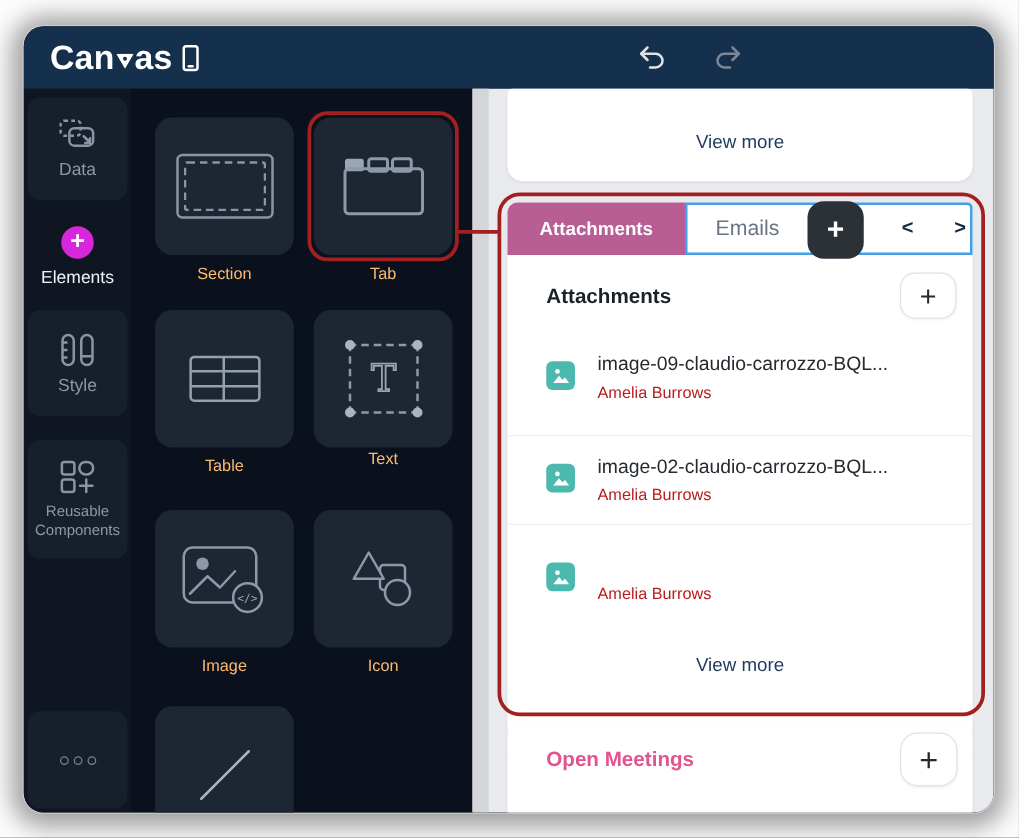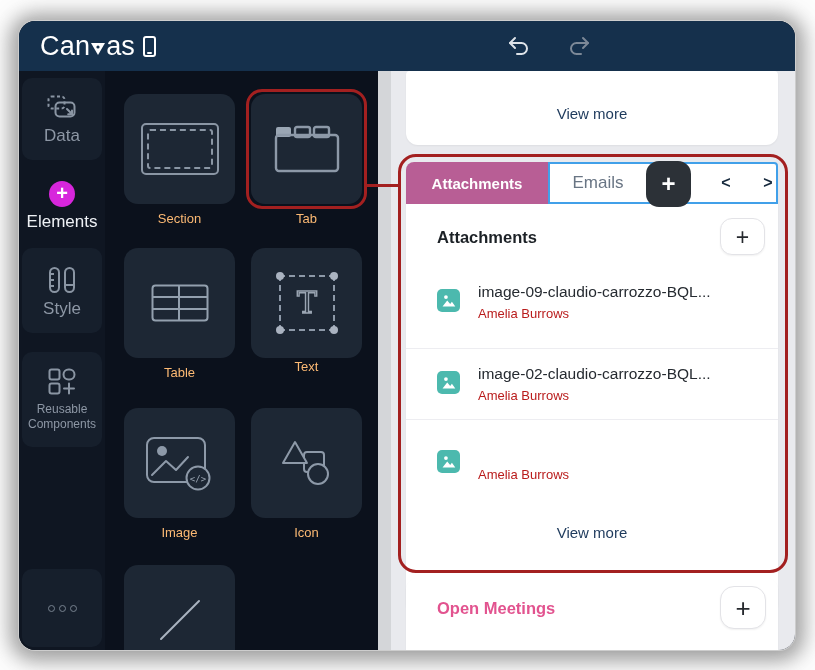--- a/index.html
+++ b/index.html
@@ -4,36 +4,36 @@
 <style>
   * { box-sizing: border-box; margin: 0; padding: 0; }
   html,body { width: 815px; height: 670px; background:#fdfdfd; font-family:"Liberation Sans",sans-serif; overflow:hidden; }
   .window {
     position:absolute; left:19px; top:21px; width:776px; height:629px;
     border-radius:16px; overflow:hidden; background:#0d1420;
     box-shadow:0 0 0 1px #cdcdcd, 0 2px 20px 9px rgba(80,80,80,.55);
   }
   
   .header { position:absolute; left:0; top:0; width:100%; height:50px; background:#15304c; display:flex; align-items:center; }
-  .logo { display:flex; align-items:baseline; margin-left:21px; color:#fff; font-size:27px; font-weight:normal; letter-spacing:.2px; }
+  .logo { display:flex; align-items:baseline; margin-left:21px; color:#fff; font-size:27px; font-weight:bold; letter-spacing:.2px; }
   .logo .nib { width:14px; height:12px; align-self:center; margin:6px 1px 0; }
   .phone-icon { width:13px; height:21px; border:2px solid #fff; border-radius:3px; margin-left:8px; position:relative; align-self:center; }
   .phone-icon::after { content:""; position:absolute; left:2px; bottom:1px; width:5px; height:2px; background:#fff; border-radius:1px; }
   .hist-btn { background:none; border:none; cursor:pointer; padding:4px 6px; }
   .hist-btn.undo { margin-left:345px; }
   .hist-btn.redo { margin-left:24px; }
   
   .main { position:absolute; top:50px; left:0; width:776px; height:579px; display:flex; }
   .rail { position:relative; width:86px; background:#0f1622; flex:none; }
   .panel { position:relative; width:273px; background:#0b111c; flex:none; }
   .canvas { position:relative; flex:1; background:#e9eaee; }
   .gutter { position:absolute; left:0; top:0; width:13px; height:100%; background:#d4d6d9; }
   
   .rail-item { position:absolute; left:3px; width:80px; border-radius:10px; display:flex; flex-direction:column; align-items:center; justify-content:center; cursor:pointer; text-align:center; }
-  .rail-item .lbl { font-size:17px; color:#8d97a5; margin-top:7px; line-height:15px; }
+  .rail-item .lbl { font-size:14px; color:#8d97a5; margin-top:7px; line-height:15px; }
   .rail-item.tilebg { background:#161f2c; }
   .rail-item.active .lbl { color:#eef1f5; }
   .plus-circle { width:26px; height:26px; border-radius:50%; background:#d726dc; color:#fff; font-size:20px; font-weight:bold; display:flex; align-items:center; justify-content:center; line-height:0; padding-bottom:2px; }
   .dots { display:flex; gap:4px; }
   .dots i { width:7px; height:7px; border:1.5px solid #77828f; border-radius:50%; display:block; }
   
   .tile { position:absolute; width:111px; height:110px; background:#1d2734; border-radius:14px; display:flex; align-items:center; justify-content:center; cursor:grab; }
   .tile-label { position:absolute; width:111px; text-align:center; font-size:13px; color:#fdba74; }
   .sel-ring { position:absolute; border:3px solid #a32020; border-radius:16px; pointer-events:none; }
   .section-glyph { width:78px; height:52px; border:2px solid #8a96a4; border-radius:5px; position:relative; }

